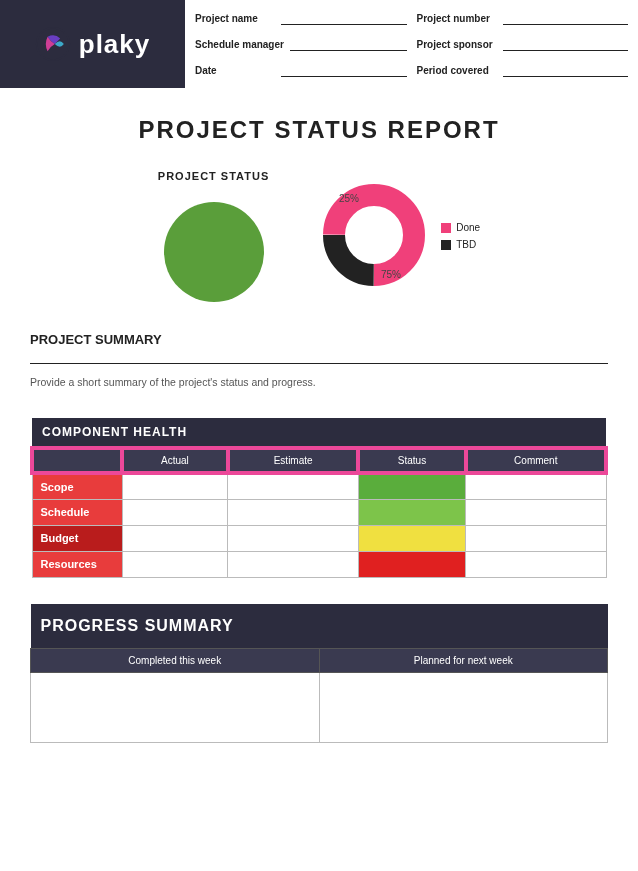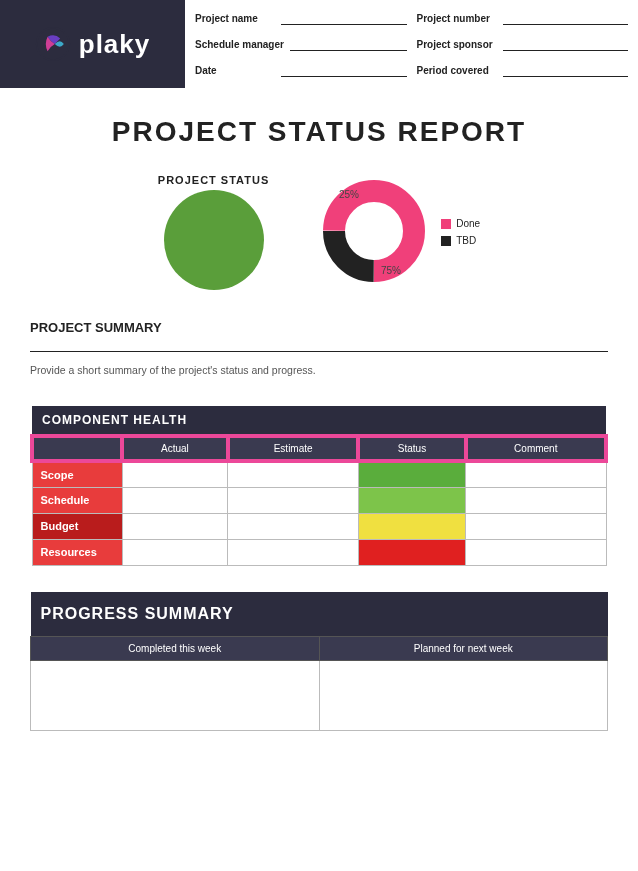--- a/index.html
+++ b/index.html
@@ -68,39 +68,39 @@
       height: 14px;
       min-width: 60px;
     }
 
     
     .title-section {
       text-align: center;
       padding: 28px 20px 16px;
     }
     .main-title {
-      font-size: 28px;
+      font-size: 24px;
       font-weight: bold;
       letter-spacing: 2px;
       color: #222;
     }
 
     
     .status-section {
       display: flex;
       align-items: center;
       justify-content: center;
       padding: 10px 40px 20px;
       gap: 50px;
     }
     .status-left {
       display: flex;
       flex-direction: column;
       align-items: center;
-      gap: 4px;
+      gap: 20px;
     }
     .status-label {
       font-size: 11px;
       font-weight: bold;
       letter-spacing: 1px;
       color: #222;
     }
     .green-circle {
       width: 100px;
       height: 100px;

